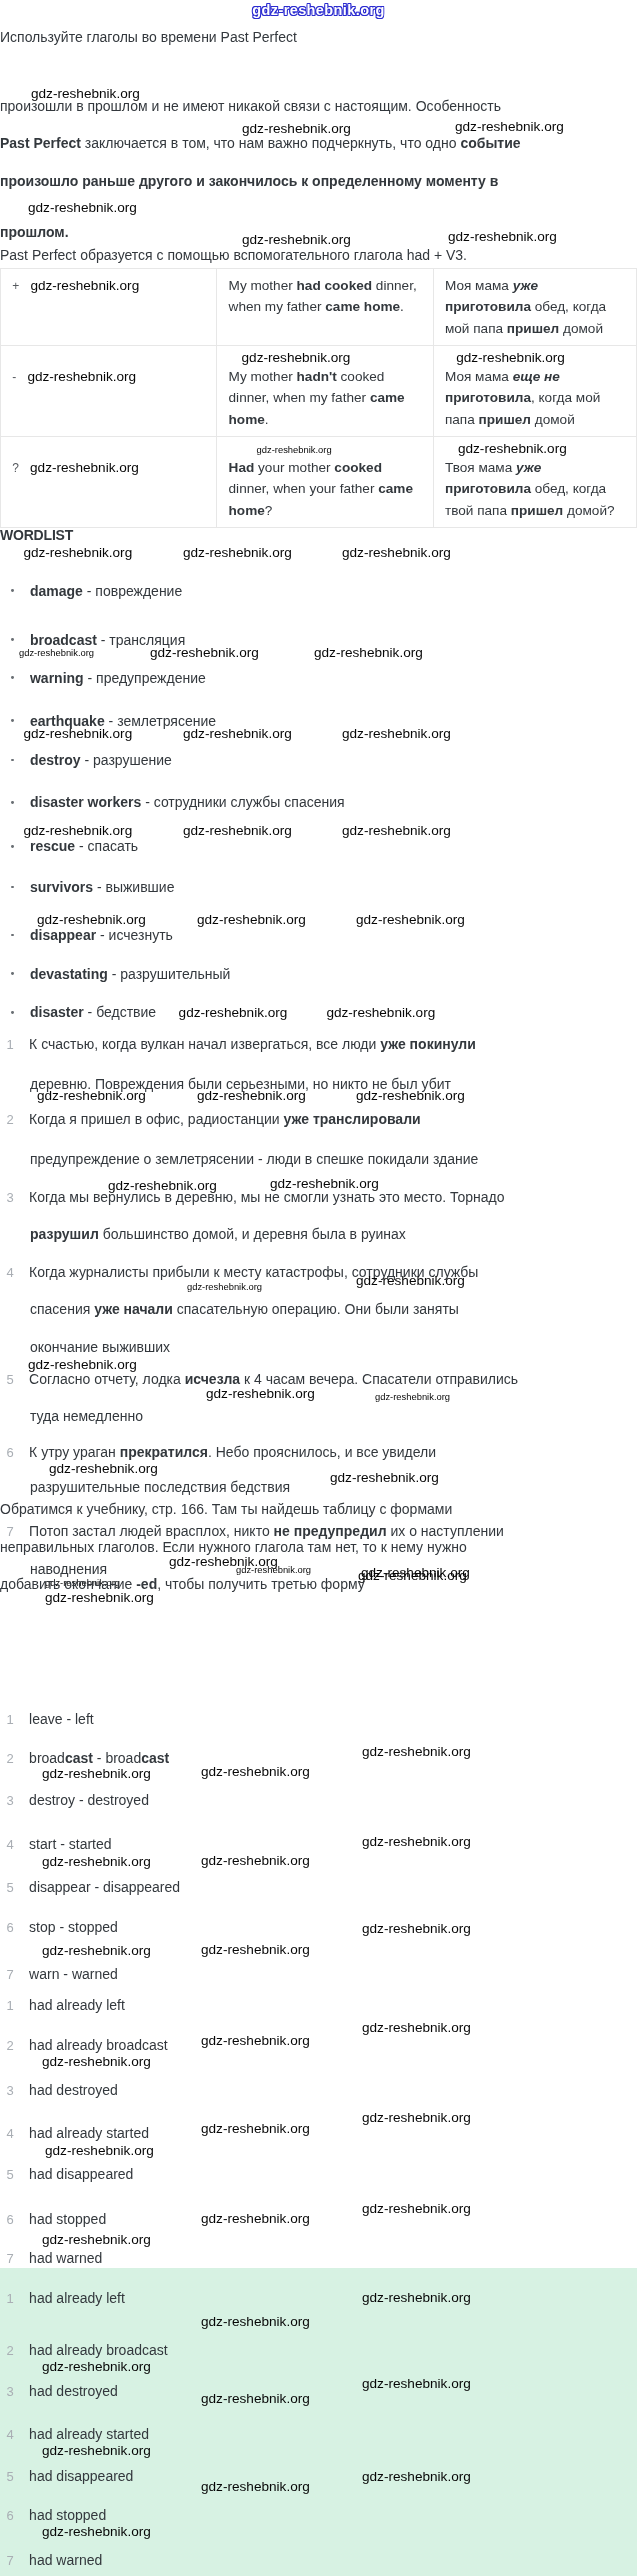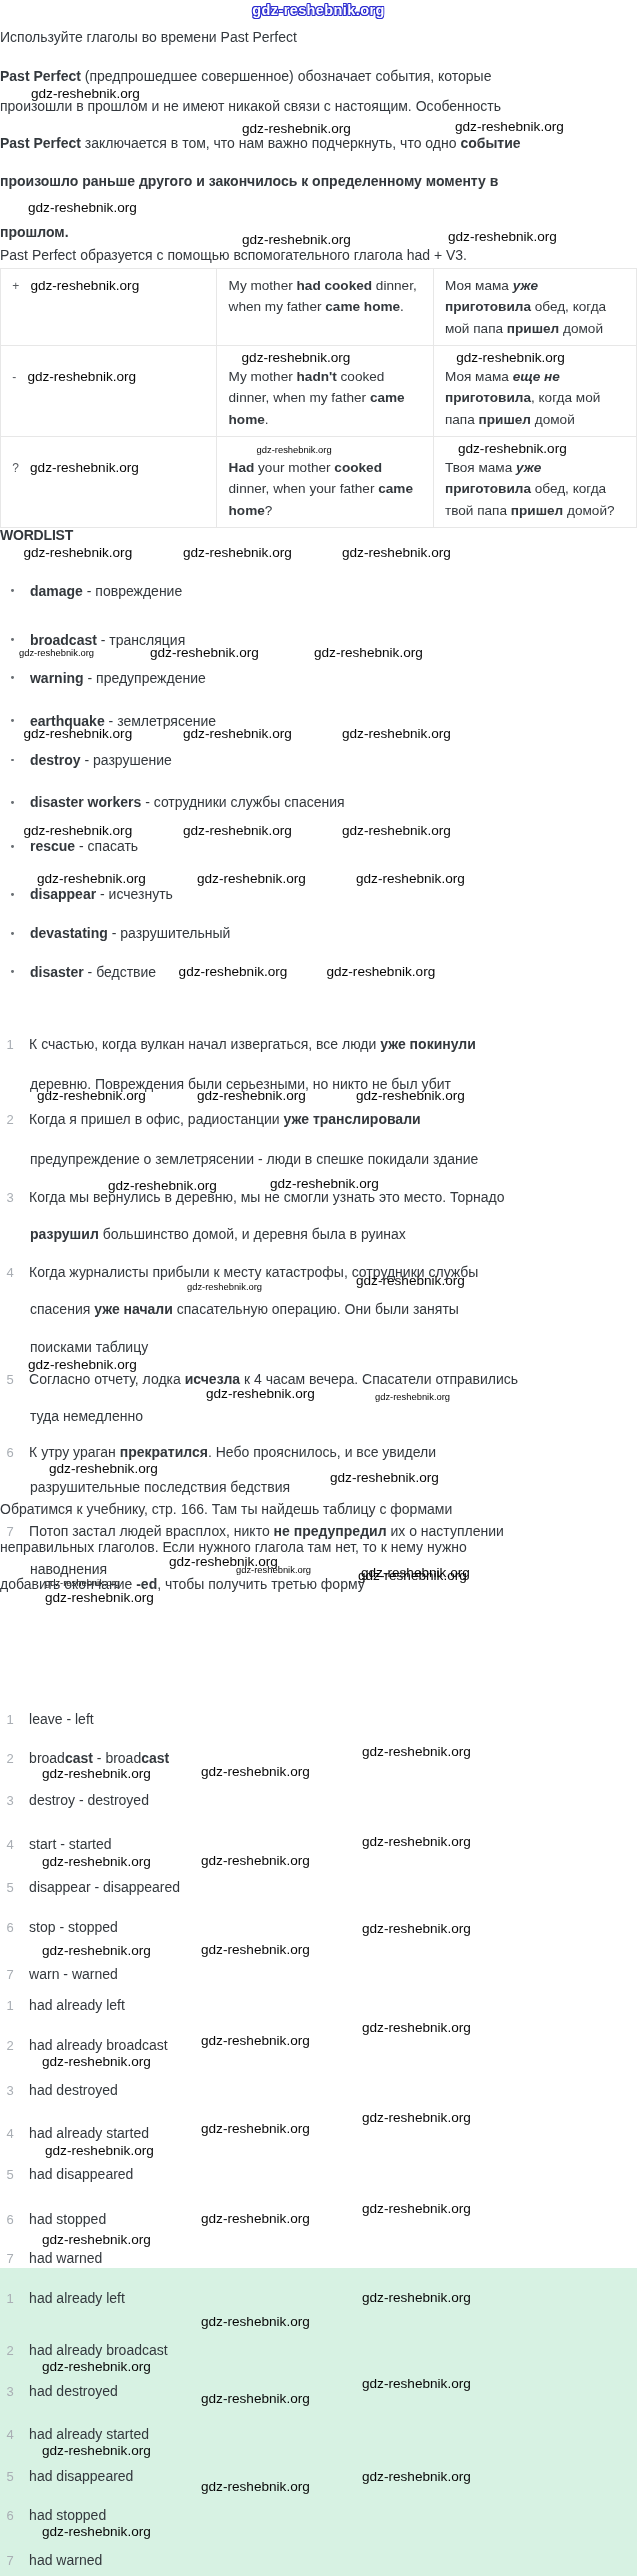--- a/index.html
+++ b/index.html
@@ -41,21 +41,20 @@
   .green{top:2268px;height:308px;background:#d7f2e3;}
 </style>
 </head>
 <body>
 
 <div class="page">
 
   <section class="hdr">
     <div class="logo">gdz-reshebnik.org</div>
     <div class="al" style="top:28px">Используйте глаголы во времени Past Perfect</div>
-    <div class="al" style="top:67px"><span class="b">Past Perfect</span><span> (предпрошедшее совершенное) обозначает события, которые</span></div>
     <span class="wm aw" style="left:31px;top:87px">gdz-reshebnik.org</span>
     <div class="al" style="top:97px"><span>произошли в прошлом и не имеют никакой связи с настоящим. Особенность</span></div>
     <span class="wm aw" style="left:242px;top:122px">gdz-reshebnik.org</span>
     <span class="wm aw" style="left:455px;top:120px">gdz-reshebnik.org</span>
     <div class="al" style="top:134px"><span class="b">Past Perfect</span><span> заключается в том, что нам важно подчеркнуть, что одно </span><span class="b">событие</span></div>
     <div class="al" style="top:172px"><span class="b">произошло раньше другого и закончилось к определенному моменту в</span></div>
     <span class="wm aw" style="left:28px;top:201px">gdz-reshebnik.org</span>
     <div class="al" style="top:223px"><span class="b">прошлом.</span></div>
     <span class="wm aw" style="left:242px;top:233px">gdz-reshebnik.org</span>
     <span class="wm aw" style="left:448px;top:230px">gdz-reshebnik.org</span>
@@ -140,20 +139,24 @@
         <span><span class="b">disaster workers</span><span> - сотрудники службы спасения</span></span>
       </div>
     <div class="wmr" style="margin-top:12px">
       <span class="wm" style="left:23.4px">gdz-reshebnik.org</span>
       <span class="wm" style="left:183px">gdz-reshebnik.org</span>
       <span class="wm" style="left:342px">gdz-reshebnik.org</span>
     </div>
     <div class="witem" style="margin-top:0">
         <span class="dot"></span>
         <span><span class="b">rescue</span><span> - спасать</span></span>
+      </div>
+    <div class="witem" style="margin-top:21.6px">
+        <span class="dot"></span>
+        <span><span class="b">survivors</span><span> - выжившие</span></span>
       </div>
     <div class="wmr" style="margin-top:16px">
       <span class="wm" style="left:37px">gdz-reshebnik.org</span>
       <span class="wm" style="left:197px">gdz-reshebnik.org</span>
       <span class="wm" style="left:356px">gdz-reshebnik.org</span>
     </div>
     <div class="witem" style="margin-top:0">
         <span class="dot"></span>
         <span><span class="b">disappear</span><span> - исчезнуть</span></span>
       </div>
@@ -178,21 +181,21 @@
     <div class="al" style="top:87px"><span class="num">2</span><span><span>Когда я пришел в офис, радиостанции </span><span class="b">уже транслировали</span></span></div>
     <div class="al ind" style="top:127px"><span>предупреждение о землетрясении - люди в спешке покидали здание</span></div>
     <span class="wm aw" style="left:108px;top:156px">gdz-reshebnik.org</span>
     <span class="wm aw" style="left:270px;top:154px">gdz-reshebnik.org</span>
     <div class="al" style="top:165px"><span class="num">3</span><span><span>Когда мы вернулись в деревню, мы не смогли узнать это место. Торнадо</span></span></div>
     <div class="al ind" style="top:202px"><span class="b">разрушил</span><span> большинство домой, и деревня была в руинах</span></div>
     <div class="al" style="top:240px"><span class="num">4</span><span><span>Когда журналисты прибыли к месту катастрофы, сотрудники службы</span></span></div>
     <span class="wm aw sm" style="left:187px;top:257px">gdz-reshebnik.org</span>
     <span class="wm aw" style="left:356px;top:251px">gdz-reshebnik.org</span>
     <div class="al ind" style="top:277px"><span>спасения </span><span class="b">уже начали</span><span> спасательную операцию. Они были заняты</span></div>
-    <div class="al ind" style="top:315px"><span>поисками таблицу</span></div>
+    <div class="al ind" style="top:315px"><span>окончание выживших</span></div>
     <span class="wm aw" style="left:28px;top:335px">gdz-reshebnik.org</span>
     <div class="al" style="top:347px"><span class="num">5</span><span><span>Согласно отчету, лодка </span><span class="b">исчезла</span><span> к 4 часам вечера. Спасатели отправились</span></span></div>
     <span class="wm aw" style="left:206px;top:364px">gdz-reshebnik.org</span>
     <span class="wm aw sm" style="left:375px;top:367px">gdz-reshebnik.org</span>
     <div class="al ind" style="top:384px"><span>туда немедленно</span></div>
     <div class="al" style="top:420px"><span class="num">6</span><span><span>К утру ураган </span><span class="b">прекратился</span><span>. Небо прояснилось, и все увидели</span></span></div>
     <span class="wm aw" style="left:49px;top:439px">gdz-reshebnik.org</span>
     <span class="wm aw" style="left:330px;top:448px">gdz-reshebnik.org</span>
     <div class="al ind" style="top:455px"><span>разрушительные последствия бедствия</span></div>
     <div class="al" style="top:499px"><span class="num">7</span><span><span>Потоп застал людей врасплох, никто </span><span class="b">не предупредил</span><span> их о наступлении</span></span></div>

